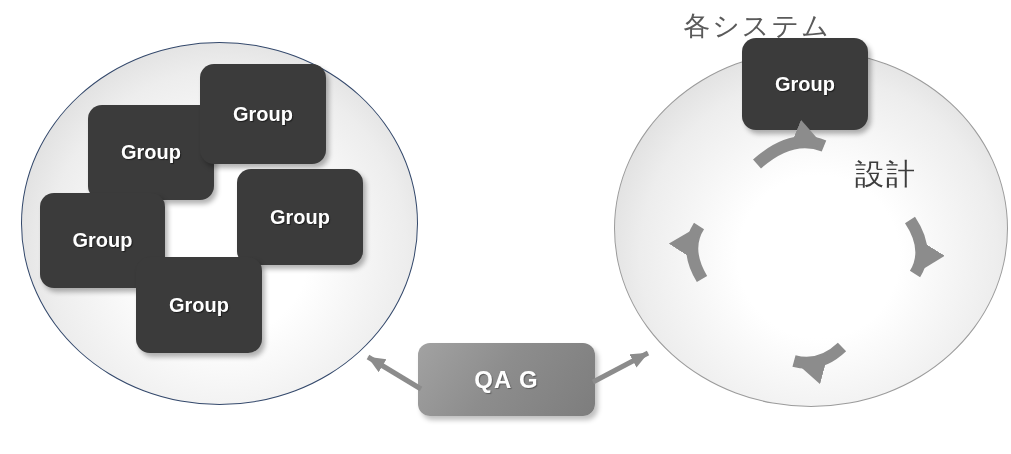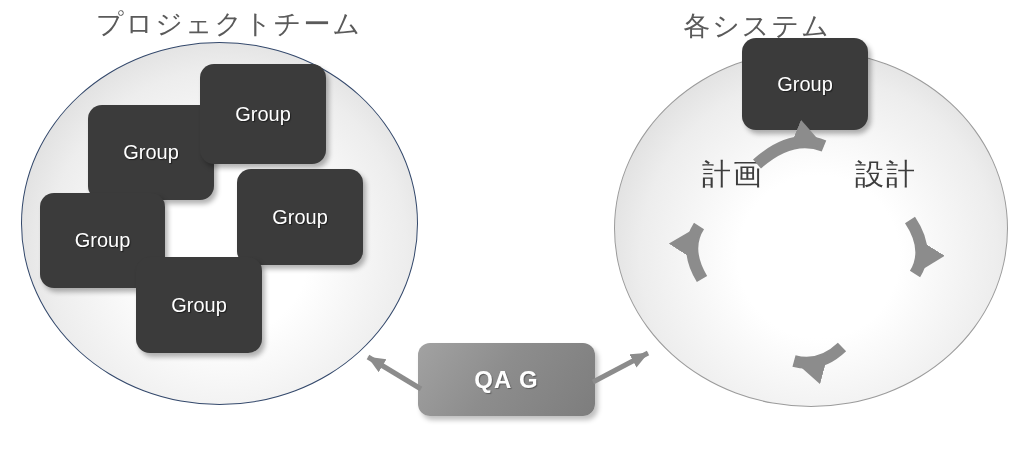--- a/index.html
+++ b/index.html
@@ -35,21 +35,21 @@
   .circle-right{
     left:614px;top:50px;width:392px;height:355px;
     border:1px solid var(--right-circle-border,#9b9b9b);
   }
   .gbox{
     position:absolute;
     background:var(--group-box,#3b3b3b);
     color:var(--group-text,#ffffff);
     border-radius:14px;
     display:flex;align-items:center;justify-content:center;
-    font-size:20px;font-weight:normal;
+    font-size:20px;font-weight:bold;
     box-shadow:3px 4px 5px rgba(0,0,0,0.30);
     text-shadow:1px 1px 1px rgba(0,0,0,0.5);
   }
   .gbox-1{left:200px;top:64px;width:126px;height:100px;}
   .gbox-2{left:88px;top:105px;width:126px;height:95px;}
   .gbox-3{left:237px;top:169px;width:126px;height:96px;}
   .gbox-4{left:40px;top:193px;width:125px;height:95px;}
   .gbox-5{left:136px;top:257px;width:126px;height:96px;}
   .gbox-right{left:742px;top:38px;width:126px;height:92px;}
   .cycle-label{
@@ -94,35 +94,33 @@
     stroke-width:12;
     fill:none;
   }
   .arrow-head{fill:var(--arrow,#8c8c8c);}
 </style>
 </head>
 <body>
 
 <div class="canvas">
 
-  <div class="title title-left">プロジェクトチーム</div>
   <div class="title title-right">各システム</div>
 
   <div class="circle circle-left"></div>
   <div class="circle circle-right"></div>
 
   <div class="gbox gbox-2">Group</div>
   <div class="gbox gbox-1">Group</div>
   <div class="gbox gbox-4">Group</div>
   <div class="gbox gbox-3">Group</div>
   <div class="gbox gbox-5">Group</div>
 
   <div class="gbox gbox-right">Group</div>
 
-  <div class="cycle-label cl-plan">計画</div>
   <div class="cycle-label cl-design">設計</div>
 
   <div class="qa-box">QA G</div>
 
   <svg class="overlay" width="1011" height="454" viewBox="0 0 1011 454">
     <defs>
       <marker id="mCon" markerWidth="3.6" markerHeight="3.2" refX="3.4" refY="1.5" orient="auto">
         <path class="arrow-head" d="M0,0 L3.5,1.5 L0,3 Z"></path>
       </marker>
       <marker id="mCyc" markerWidth="2.8" markerHeight="2.8" refX="2.6" refY="1.3" orient="auto">

